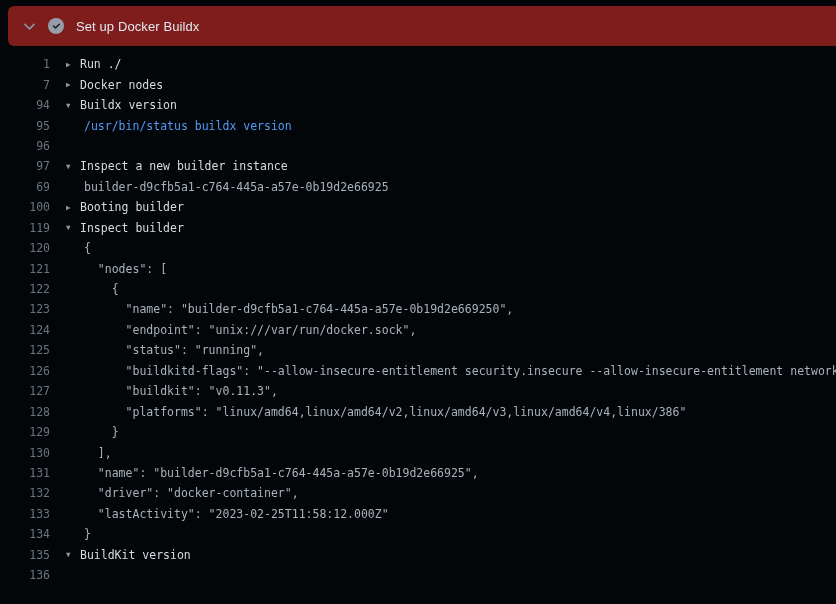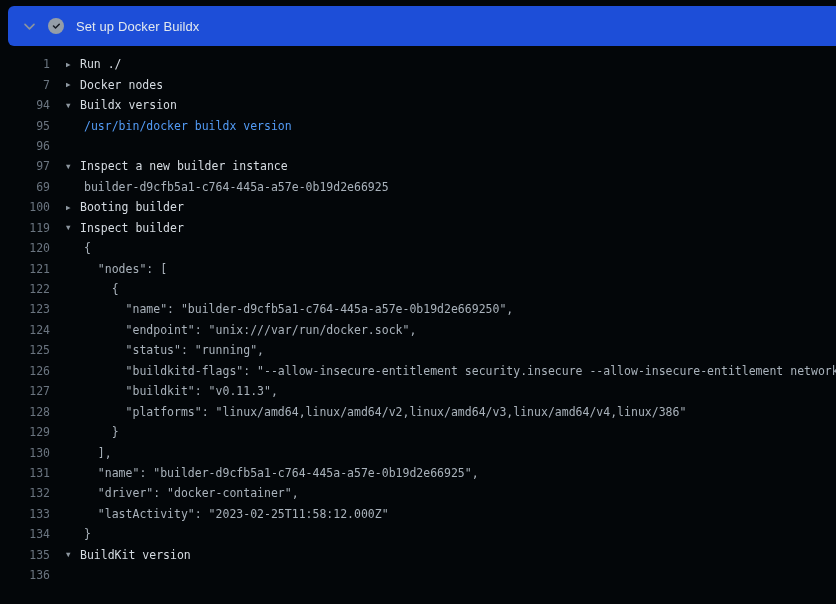--- a/index.html
+++ b/index.html
@@ -7,21 +7,21 @@
   body {
     background:#030609;
     overflow:hidden;
     font-family:"Liberation Sans", sans-serif;
     position:relative;
   }
 
   
   .step-header {
     position:absolute; left:8px; top:6px; width:828px; height:40px;
-    background:#1d4ed8;
+    background:#7f1d1d;
     border-radius:6px 0 0 6px;
     display:flex; align-items:center;
     padding-left:10px;
     cursor:pointer;
   }
   .chev-btn {
     width:22px; height:22px; border:none; background:transparent;
     display:flex; align-items:center; justify-content:center;
     color:#8b949e; cursor:pointer; flex-shrink:0;
   }
@@ -95,21 +95,21 @@
     <span class="content"><span class="arrow">▶</span><span class="text text-group">Docker nodes</span></span>
   </div>
 
   <div class="row group">
     <span class="num">94</span>
     <span class="content"><span class="arrow">▼</span><span class="text text-group">Buildx version</span></span>
   </div>
 
   <div class="row plain">
     <span class="num">95</span>
-    <span class="content"><span class="text text-command">/usr/bin/docker buildx version</span></span>
+    <span class="content"><span class="text text-command">/usr/bin/status buildx version</span></span>
   </div>
 
   <div class="row plain">
     <span class="num">96</span>
   </div>
 
   <div class="row group">
     <span class="num">97</span>
     <span class="content"><span class="arrow">▼</span><span class="text text-group">Inspect a new builder instance</span></span>
   </div>

